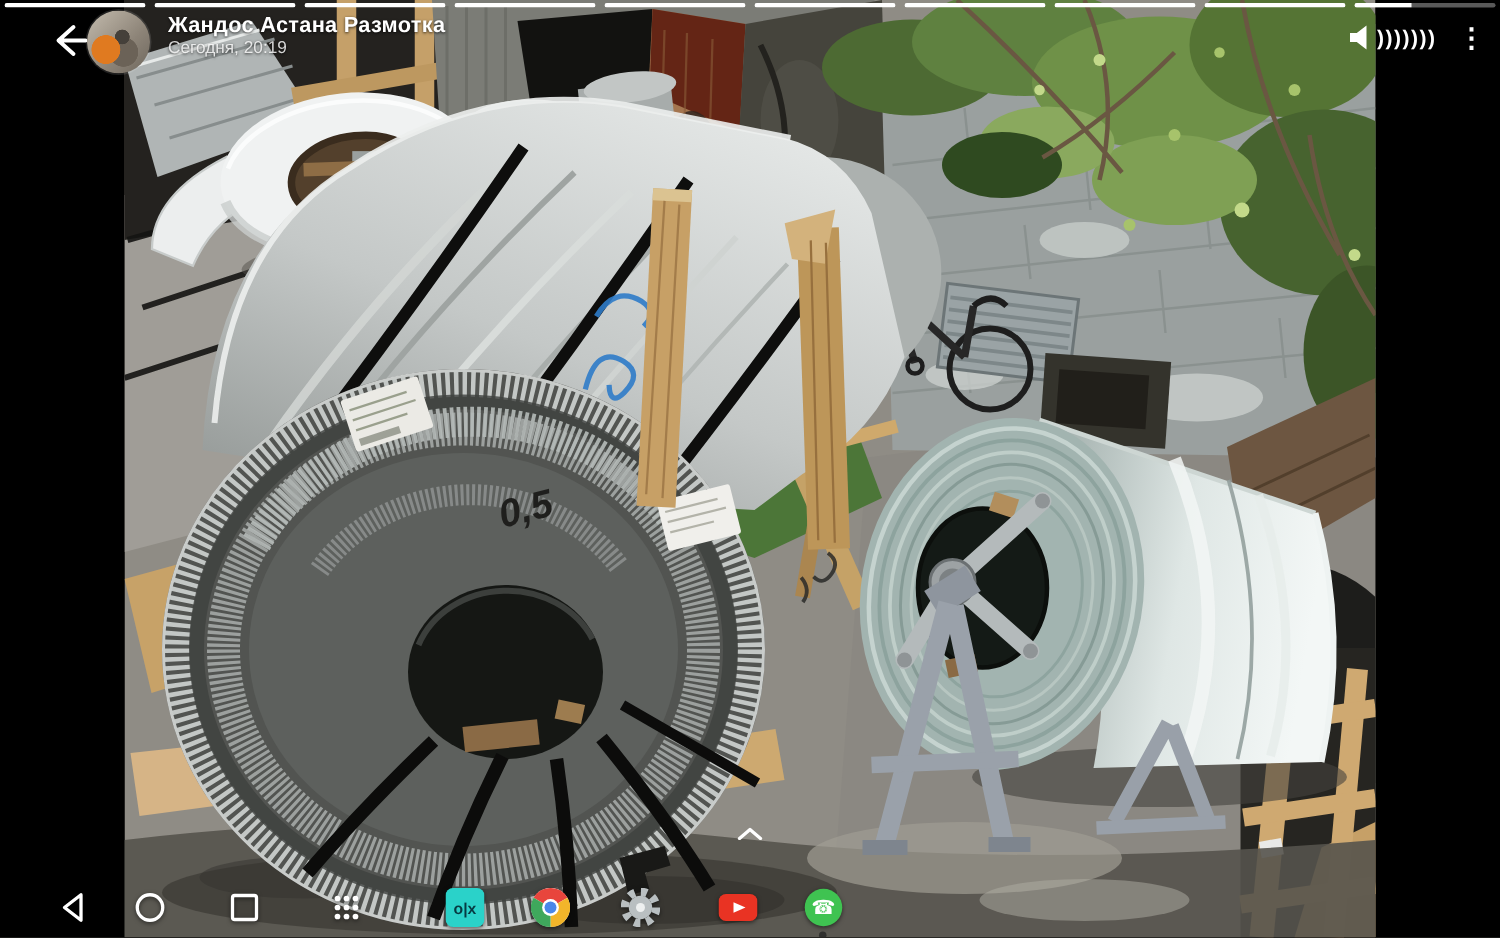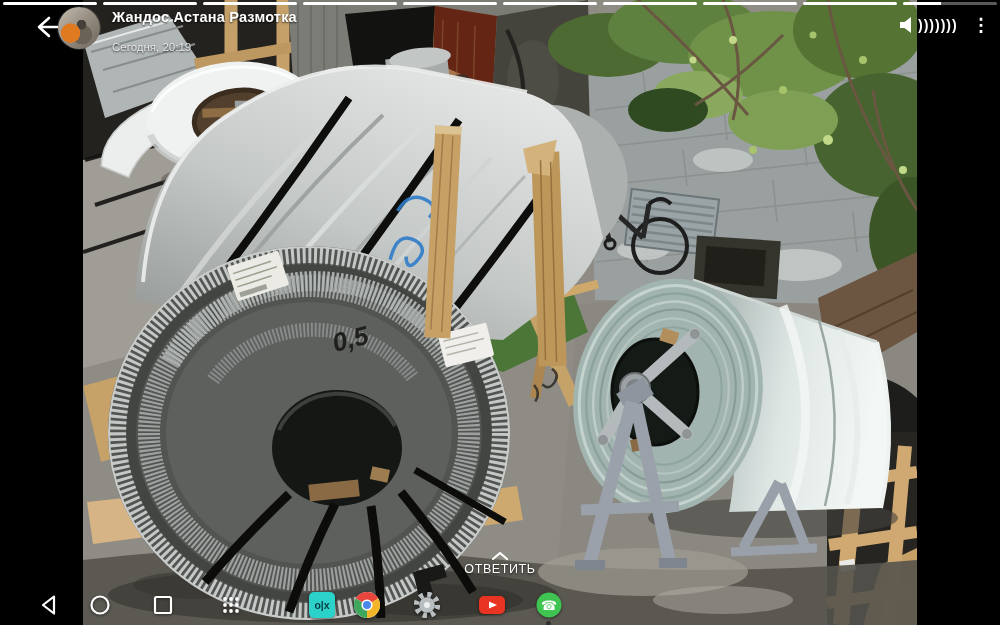--- a/index.html
+++ b/index.html
@@ -17,21 +17,21 @@
   .back-btn{position:absolute;left:30px;top:11px;width:32px;height:32px;cursor:pointer;}
   .avatar{position:absolute;left:58px;top:7px;width:42px;height:42px;border-radius:50%;
           background:
             radial-gradient(circle at 30% 62%, #e07a20 0 24%, rgba(0,0,0,0) 25%),
             radial-gradient(circle at 56% 42%, #45403a 0 14%, rgba(0,0,0,0) 15%),
             radial-gradient(circle at 58% 66%, #6b6257 0 26%, rgba(0,0,0,0) 27%),
             linear-gradient(135deg,#c4bcae,#8d8478 60%,#6e675d);
           box-shadow:0 0 0 1px rgba(255,255,255,.12);}
   .hdr-text{position:absolute;left:112px;top:9px;color:#fff;}
   .hdr-title{font-size:14.5px;font-weight:bold;letter-spacing:.2px;text-shadow:0 1px 2px rgba(0,0,0,.75);text-align:right;}
-  .hdr-sub{font-size:11.5px;margin-top:16px;color:rgba(255,255,255,.82);text-shadow:0 1px 2px rgba(0,0,0,.75);}
+  .hdr-sub{font-size:11.5px;margin-top:1px;color:rgba(255,255,255,.82);text-shadow:0 1px 2px rgba(0,0,0,.75);}
   .volume{position:absolute;left:897px;top:14px;display:flex;align-items:center;color:#fff;z-index:26;}
   .waves{font-size:14px;font-weight:bold;letter-spacing:1px;color:#fff;margin-left:1px;
          text-shadow:0 1px 2px rgba(0,0,0,.6);}
   .menu-btn{position:absolute;left:972px;top:12px;width:16px;height:26px;color:#fff;font-size:18px;
             font-weight:bold;text-align:center;line-height:26px;z-index:26;cursor:pointer;
             text-shadow:0 1px 2px rgba(0,0,0,.6);}
 
   
   .reply{position:absolute;left:400px;top:551px;width:200px;text-align:center;color:#fff;z-index:25;cursor:pointer;}
   .reply-label{font-size:12.5px;letter-spacing:.6px;margin-top:2px;text-shadow:0 1px 3px rgba(0,0,0,.8);}
@@ -392,21 +392,20 @@
       </svg>
       <span class="waves">)))))))</span>
     </div>
     <div class="menu-btn">⋮</div>
   </div>
 
   <div class="reply">
     <svg width="18" height="9" viewBox="0 0 18 9" style="display:block;margin:0 auto;">
       <polyline points="2,8 9,2 16,8" stroke="#fff" stroke-width="2.2" fill="none" stroke-linecap="round" stroke-linejoin="round"></polyline>
     </svg>
-    <div class="reply-label">ОТВЕТИТЬ</div>
   </div>
 
   <div class="nav">
     <div class="nav-item" style="left:37px;">
       <svg width="26" height="26" viewBox="0 0 26 26">
         <polygon points="17,4.5 6,13 17,21.5" fill="none" stroke="#fff" stroke-width="2.2" stroke-linejoin="round"></polygon>
       </svg>
     </div>
     <div class="nav-item" style="left:87px;">
       <svg width="26" height="26" viewBox="0 0 26 26">
@@ -426,21 +425,21 @@
             <circle cx="19" cy="7" r="1.9"></circle>
           <circle cx="7" cy="13" r="1.9"></circle>
             <circle cx="13" cy="13" r="1.9"></circle>
             <circle cx="19" cy="13" r="1.9"></circle>
           <circle cx="7" cy="19" r="1.9"></circle>
             <circle cx="13" cy="19" r="1.9"></circle>
             <circle cx="19" cy="19" r="1.9"></circle>
         </g>
       </svg>
     </div>
-    <div class="nav-item" style="left:309px;">
+    <div class="nav-item" style="left:297px;">
       <svg width="26" height="26" viewBox="0 0 26 26">
         <rect width="26" height="26" rx="5" fill="#2ad2c9"></rect>
         <text x="13" y="17" text-anchor="middle" font-size="10.5" font-weight="bold" fill="#073a42">o|x</text>
       </svg>
     </div>
     <div class="nav-item" style="left:354px;">
       <svg width="26" height="26" viewBox="-13 -13 26 26">
         <circle r="13" fill="#fff"></circle>
         <path d="M0 0 L-11.26 -6.5 A13 13 0 0 1 11.26 -6.5 Z" fill="#e8453c"></path>
         <path d="M0 0 L11.26 -6.5 A13 13 0 0 1 0 13 Z" fill="#f2b52a"></path>

